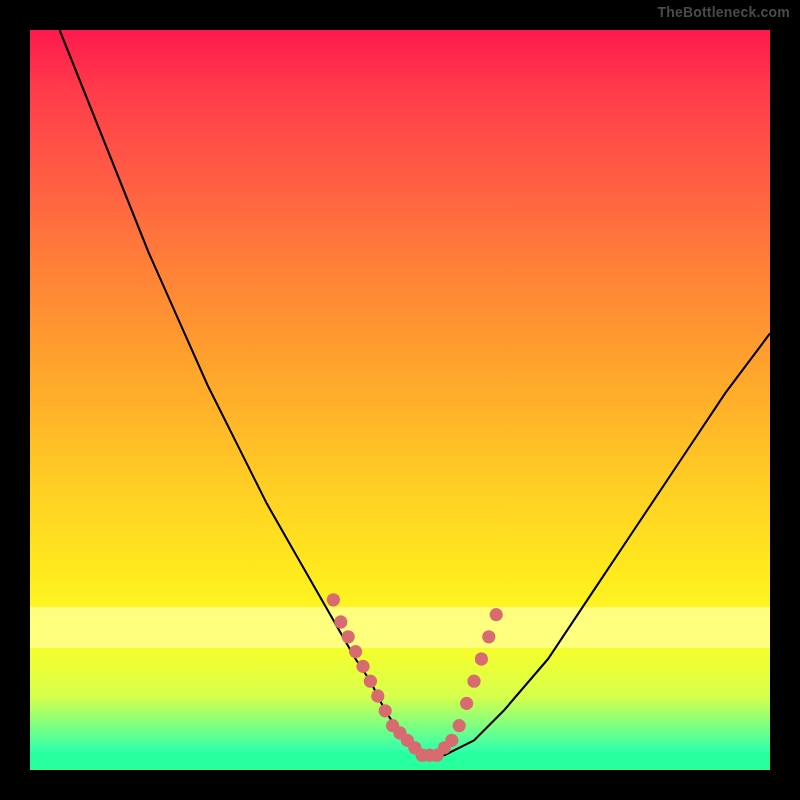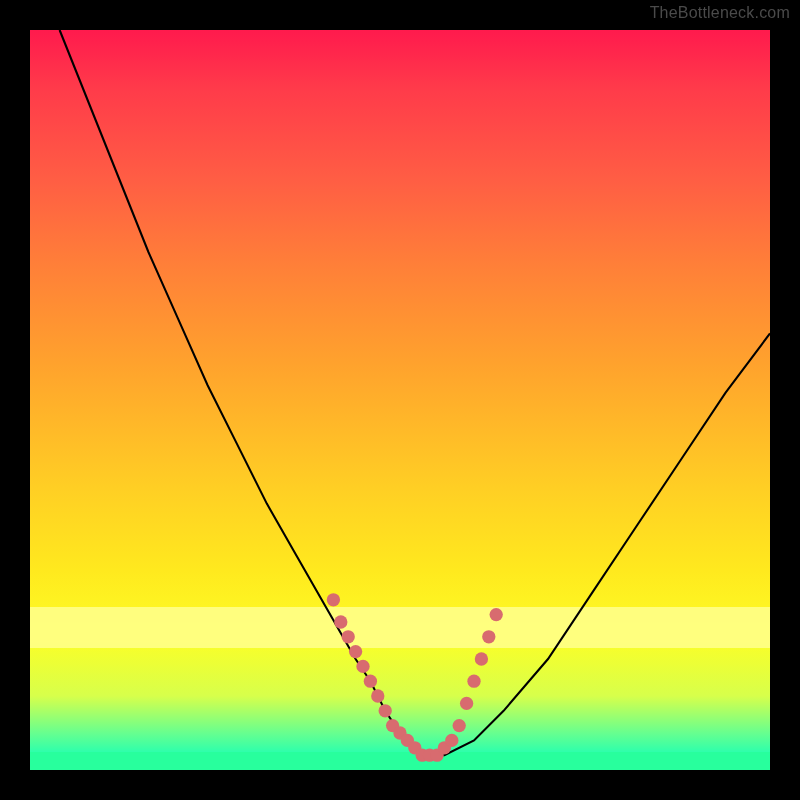--- a/index.html
+++ b/index.html
@@ -17,22 +17,22 @@
     top: 0;
     width: 800px;
     height: 800px;
     background: #000;
   }
   .watermark {
     position: absolute;
     top: 4px;
     right: 10px;
     color: #4a4a4a;
-    font-size: 16px;
-    font-weight: 400;
+    font-size: 14px;
+    font-weight: 700;
     letter-spacing: 0.2px;
     z-index: 500;
   }
   .plot {
     position: absolute;
     left: 30px;
     top: 30px;
     width: 740px;
     height: 740px;
     background: linear-gradient(to bottom,

